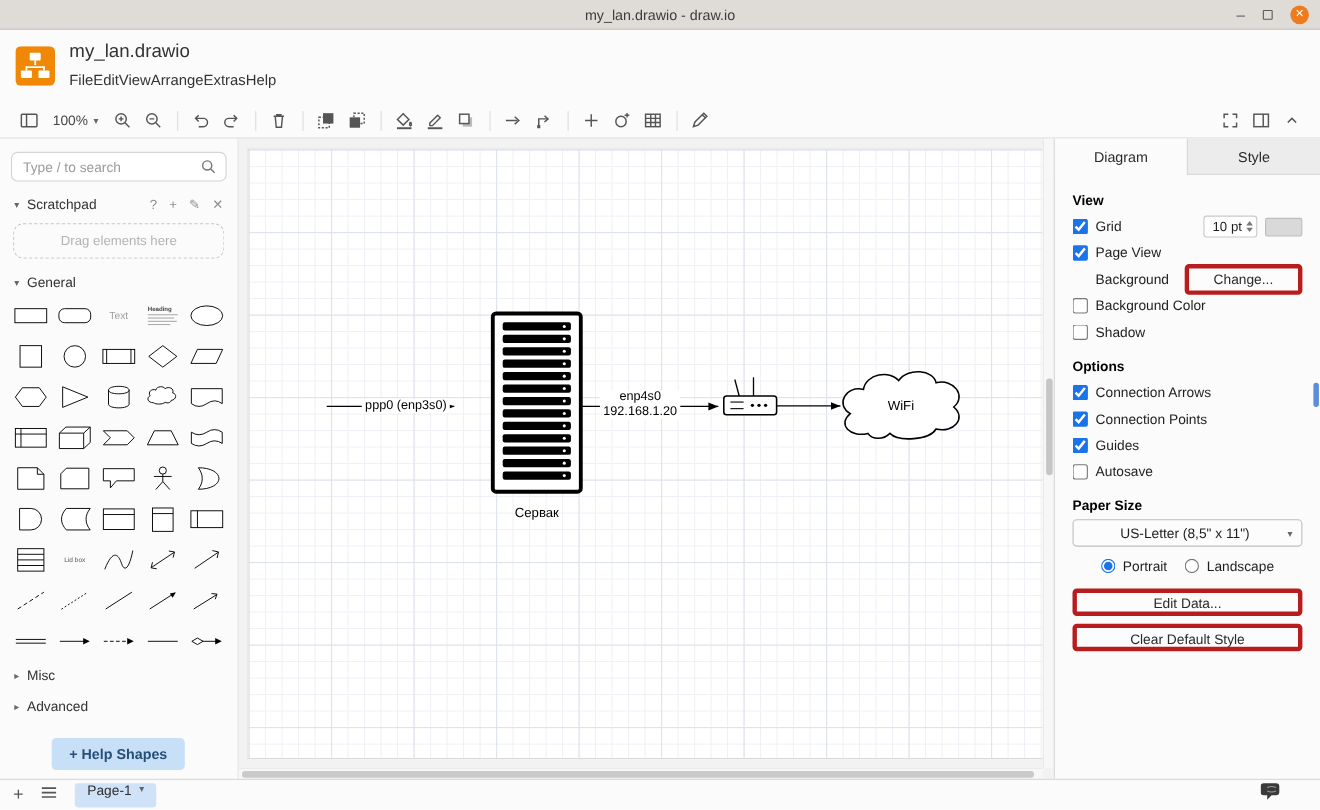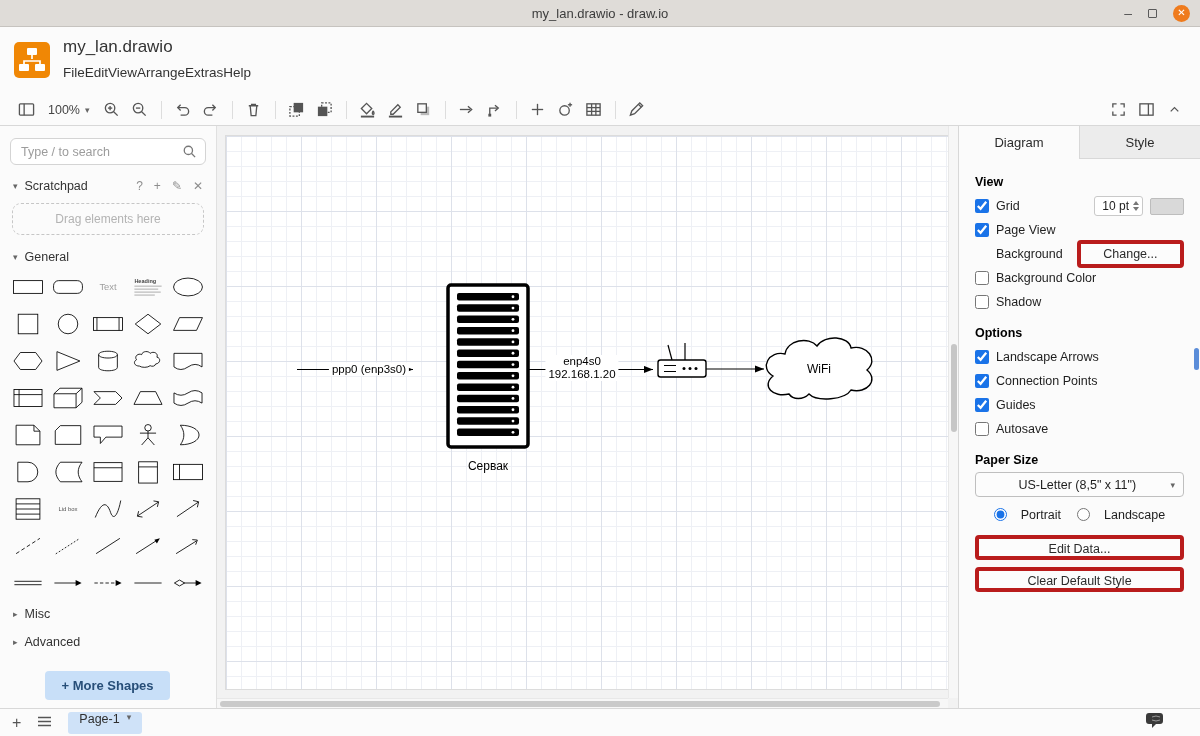--- a/index.html
+++ b/index.html
@@ -85,21 +85,21 @@
   .spinner { display:flex; flex-direction:column; gap:2px; }
   .spinner i { display:block; width:0; height:0; border-left:3.5px solid transparent; border-right:3.5px solid transparent; }
   .spinner .up { border-bottom:4px solid #777; }
   .spinner .dn { border-top:4px solid #777; }
   .swatch { width:34px; height:17px; background:#d9d9d9; border:1px solid #bdbdbd; border-radius:2px; }
   .fp-btn { border:4px solid #b91c1c; background:#fcfcfc; border-radius:4px; font-size:12.5px; color:#2b2b2b; padding:3px 12px; font-family:inherit; }
   .fp-btn.block { width:100%; height:25px; margin:4px 0 3px; }
   .fp-select { display:flex; align-items:center; border:1px solid #bfbfbf; background:#fcfcfc; border-radius:4px; height:25px; padding:0 8px; margin:3px 0 4px; position:relative; }
   .fp-select .val { flex:1; text-align:center; font-size:12.5px; }
   .radio-row { display:flex; align-items:center; justify-content:center; gap:16px; height:27px; margin-bottom:3px; }
-  .radio-row label { display:flex; align-items:center; gap:14px; }
+  .radio-row label { display:flex; align-items:center; gap:7px; }
   .fp-scrollthumb { position:absolute; right:1px; top:222px; width:5px; height:22px; background:#5b8dd9; border-radius:3px; }
 
   
   .footer { height:28px; background:#fbfbfb; border-top:1px solid #d8d8d8; display:flex; align-items:center; padding:0 12px; gap:16px; position:relative; }
   .ft-plus { color:#555; font-size:16px; line-height:1; }
   .page-tab { background:#cfe2f8; height:22px; display:flex; align-items:flex-start; gap:7px; padding:0 11px; border-radius:3px; font-size:12.5px; color:#2f2f2f; }
   .tray-icon { position:absolute; right:34px; bottom:3px; }
 </style>
 </head>
 <body>
@@ -563,21 +563,21 @@
       </div>
     <div class="section-header">
       <span class="chev">▸</span>
       <span>Misc</span>
     </div>
     <div class="section-header">
       <span class="chev">▸</span>
       <span>Advanced</span>
     </div>
     <div class="more-shapes-strip">
-      <button class="more-shapes-btn">+ More Shapes</button>
+      <button class="more-shapes-btn">+ Help Shapes</button>
     </div>
   </aside>
 
   <div class="canvas">
     <div class="page"></div>
     <svg class="diagram" viewBox="0 0 741 582">
       <defs>
         <marker id="arrow" markerWidth="10" markerHeight="8" refX="7.5" refY="3" orient="auto">
           <path d="M0 0 L7.5 3 L0 6 Z" fill="#000"></path>
         </marker>
@@ -683,21 +683,21 @@
 
       <div class="fp-row">
         <input type="checkbox" style="">
         <span class="fp-label">Shadow</span>
       </div>
 
       <div class="fp-heading">Options</div>
 
       <div class="fp-row">
         <input type="checkbox" checked="" style="">
-        <span class="fp-label">Landscape Arrows</span>
+        <span class="fp-label">Connection Arrows</span>
       </div>
       <div class="fp-row">
         <input type="checkbox" checked="" style="">
         <span class="fp-label">Connection Points</span>
       </div>
       <div class="fp-row">
         <input type="checkbox" checked="" style="">
         <span class="fp-label">Guides</span>
       </div>
       <div class="fp-row">

